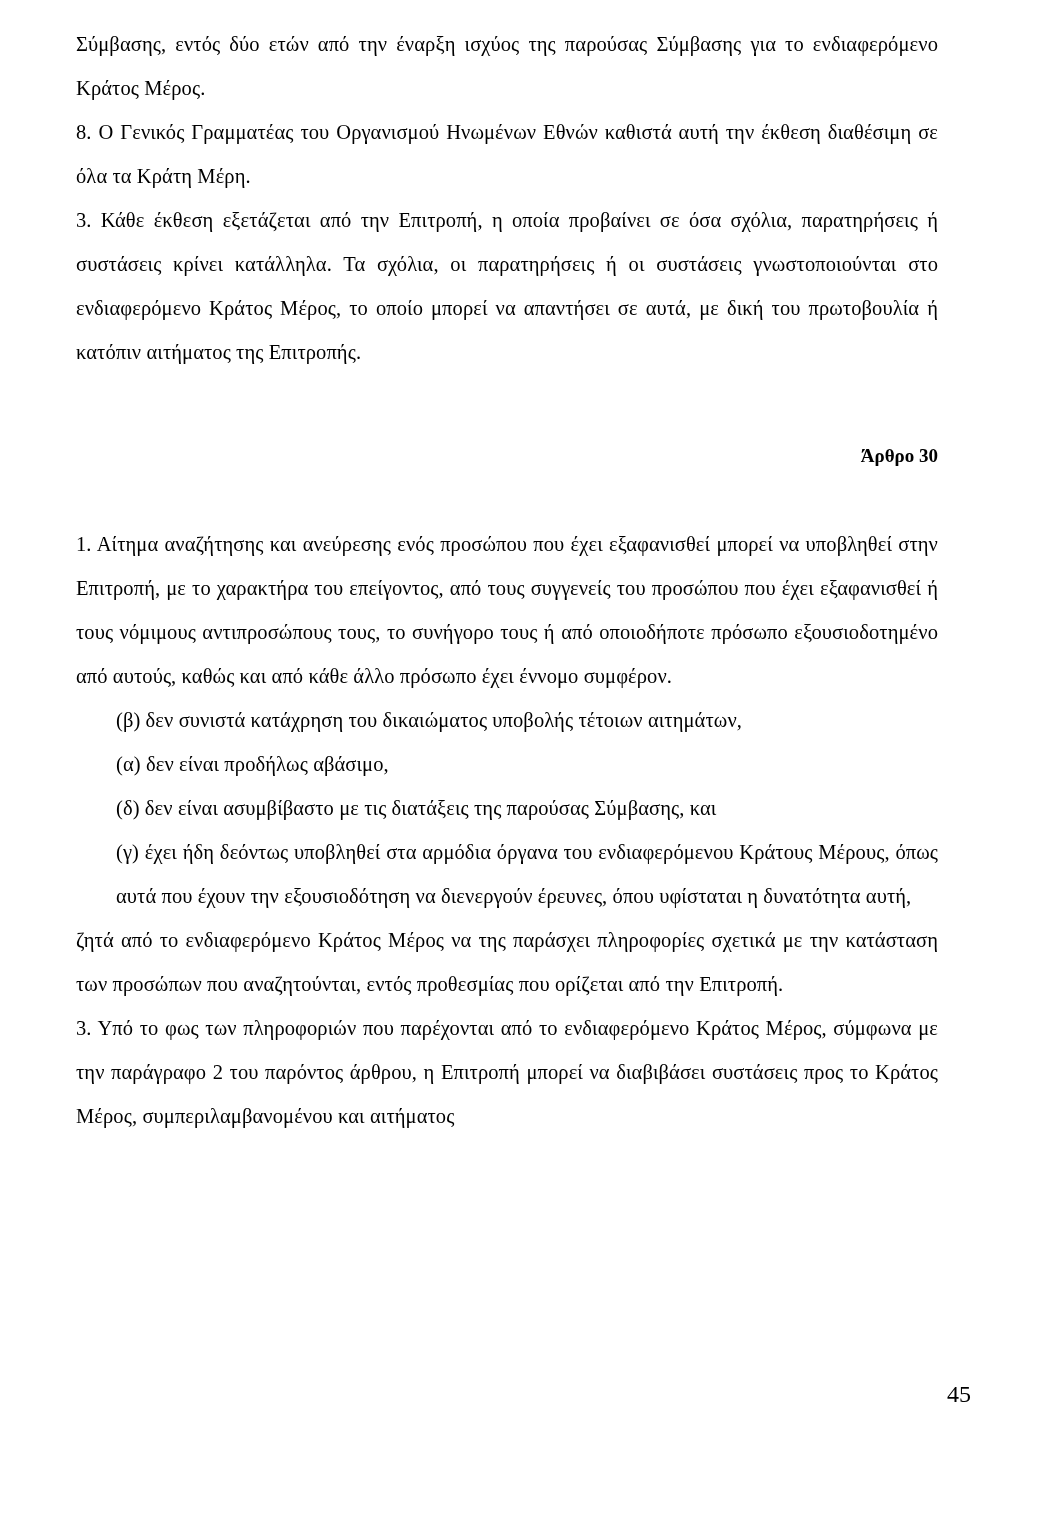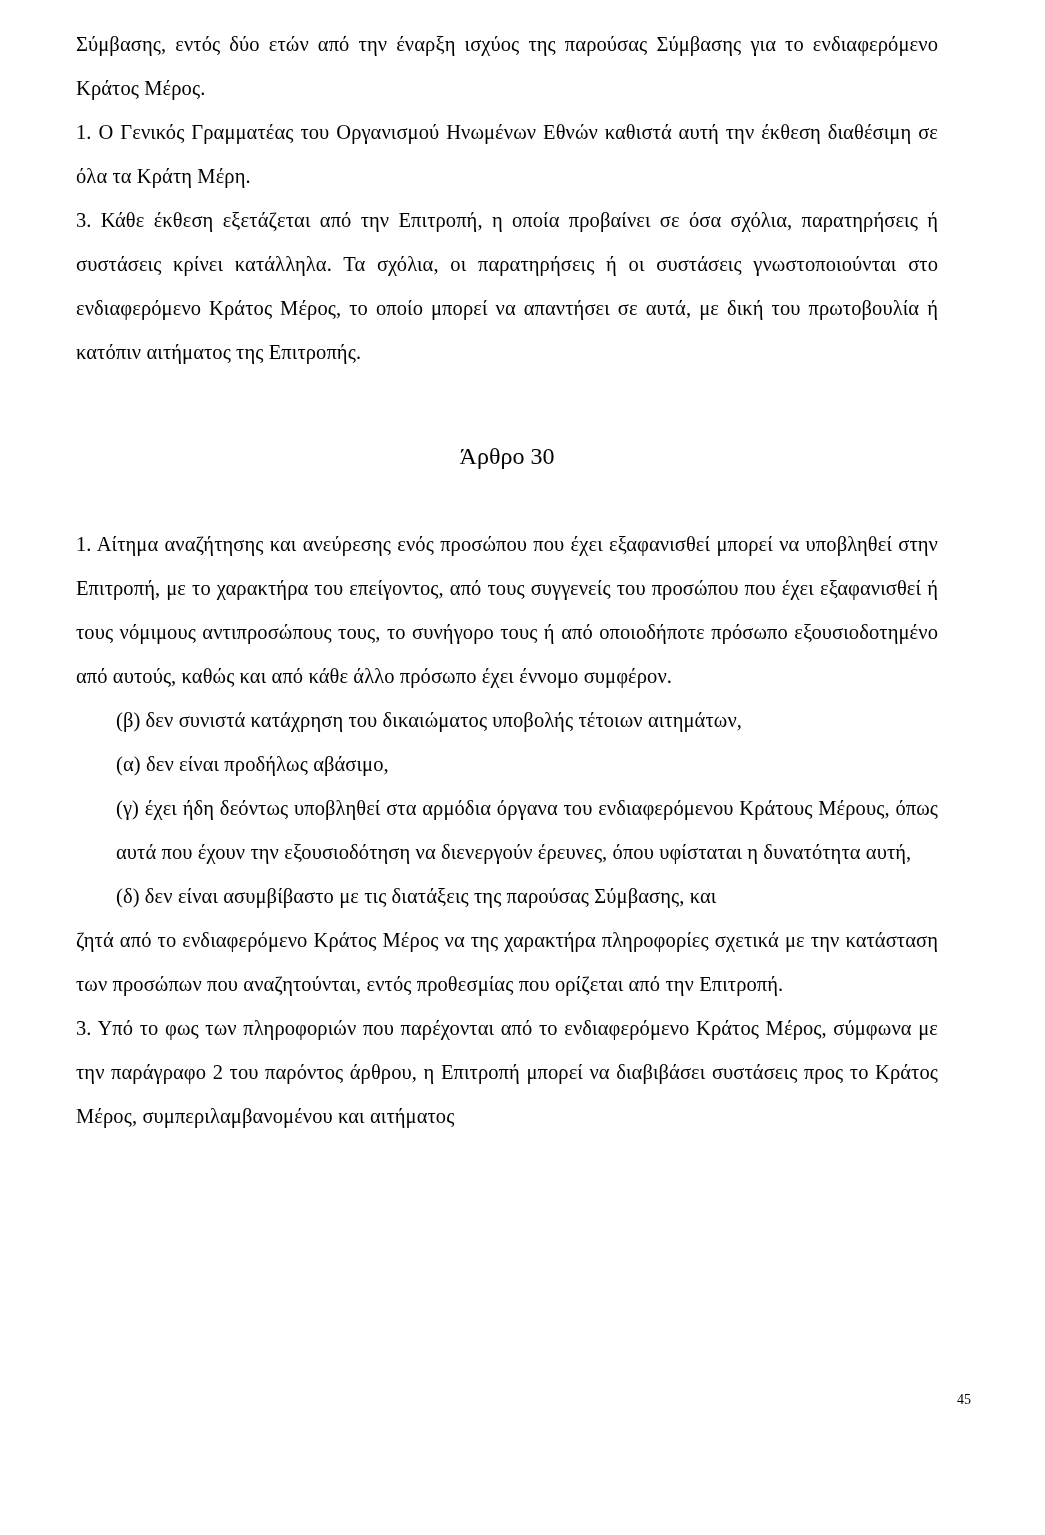--- a/index.html
+++ b/index.html
@@ -29,57 +29,57 @@
     line-height: 44px;
     text-align: justify;
     text-justify: inter-word;
     letter-spacing: 0.1px;
   }
   p.para.indent-sub {
     padding-left: 40px;
   }
   .heading {
     margin: 0;
-    font-size: 24px;
-    font-weight: normal;
-    text-align: center;
+    font-size: 19px;
+    font-weight: bold;
+    text-align: right;
     line-height: 44px;
   }
   .spacer-lg { height: 60px; }
   .spacer-md { height: 44px; }
   .page-number {
     position: absolute;
     right: 74px;
     bottom: 22px;
-    font-size: 14px;
+    font-size: 24px;
     font-family: "Liberation Serif", "DejaVu Serif", serif;
   }
 </style>
 </head>
 <body>
 
 <div class="page">
   <div class="content">
 
     <p class="para">Σύμβασης, εντός δύο ετών από την έναρξη ισχύος της παρούσας Σύμβασης για το ενδιαφερόμενο Κράτος Μέρος.</p>
-    <p class="para">1. Ο Γενικός Γραμματέας του Οργανισμού Ηνωμένων Εθνών καθιστά αυτή την έκθεση διαθέσιμη σε όλα τα Κράτη Μέρη.</p>
+    <p class="para">8. Ο Γενικός Γραμματέας του Οργανισμού Ηνωμένων Εθνών καθιστά αυτή την έκθεση διαθέσιμη σε όλα τα Κράτη Μέρη.</p>
     <p class="para">3. Κάθε έκθεση εξετάζεται από την Επιτροπή, η οποία προβαίνει σε όσα σχόλια, παρατηρήσεις ή συστάσεις κρίνει κατάλληλα. Τα σχόλια, οι παρατηρήσεις ή οι συστάσεις γνωστοποιούνται στο ενδιαφερόμενο Κράτος Μέρος, το οποίο μπορεί να απαντήσει σε αυτά, με δική του πρωτοβουλία ή κατόπιν αιτήματος της Επιτροπής.</p>
 
     <div class="spacer-lg"></div>
 
     <p class="heading">Άρθρο 30</p>
 
     <div class="spacer-md"></div>
 
     <p class="para">1. Αίτημα αναζήτησης και ανεύρεσης ενός προσώπου που έχει εξαφανισθεί μπορεί να υποβληθεί στην Επιτροπή, με το χαρακτήρα του επείγοντος, από τους συγγενείς του προσώπου που έχει εξαφανισθεί ή τους νόμιμους αντιπροσώπους τους, το συνήγορο τους ή από οποιοδήποτε πρόσωπο εξουσιοδοτημένο από αυτούς, καθώς και από κάθε άλλο πρόσωπο έχει έννομο συμφέρον.</p>
 
     <p class="para indent-sub">(β) δεν συνιστά κατάχρηση του δικαιώματος υποβολής τέτοιων αιτημάτων,</p>
     <p class="para indent-sub">(α) δεν είναι προδήλως αβάσιμο,</p>
+    <p class="para indent-sub">(δ) δεν είναι ασυμβίβαστο με τις διατάξεις της παρούσας Σύμβασης, και</p>
     <p class="para indent-sub">(γ) έχει ήδη δεόντως υποβληθεί στα αρμόδια όργανα του ενδιαφερόμενου Κράτους Μέρους, όπως αυτά που έχουν την εξουσιοδότηση να διενεργούν έρευνες, όπου υφίσταται η δυνατότητα αυτή,</p>
-    <p class="para indent-sub">(δ) δεν είναι ασυμβίβαστο με τις διατάξεις της παρούσας Σύμβασης, και</p>
 
-    <p class="para">ζητά από το ενδιαφερόμενο Κράτος Μέρος να της χαρακτήρα πληροφορίες σχετικά με την κατάσταση των προσώπων που αναζητούνται, εντός προθεσμίας που ορίζεται από την Επιτροπή.</p>
+    <p class="para">ζητά από το ενδιαφερόμενο Κράτος Μέρος να της παράσχει πληροφορίες σχετικά με την κατάσταση των προσώπων που αναζητούνται, εντός προθεσμίας που ορίζεται από την Επιτροπή.</p>
     <p class="para">3. Υπό το φως των πληροφοριών που παρέχονται από το ενδιαφερόμενο Κράτος Μέρος, σύμφωνα με την παράγραφο 2 του παρόντος άρθρου, η Επιτροπή μπορεί να διαβιβάσει συστάσεις προς το Κράτος Μέρος, συμπεριλαμβανομένου και αιτήματος</p>
 
   </div>
 
   <div class="page-number">45</div>
 </div>
 
 </body></html>

